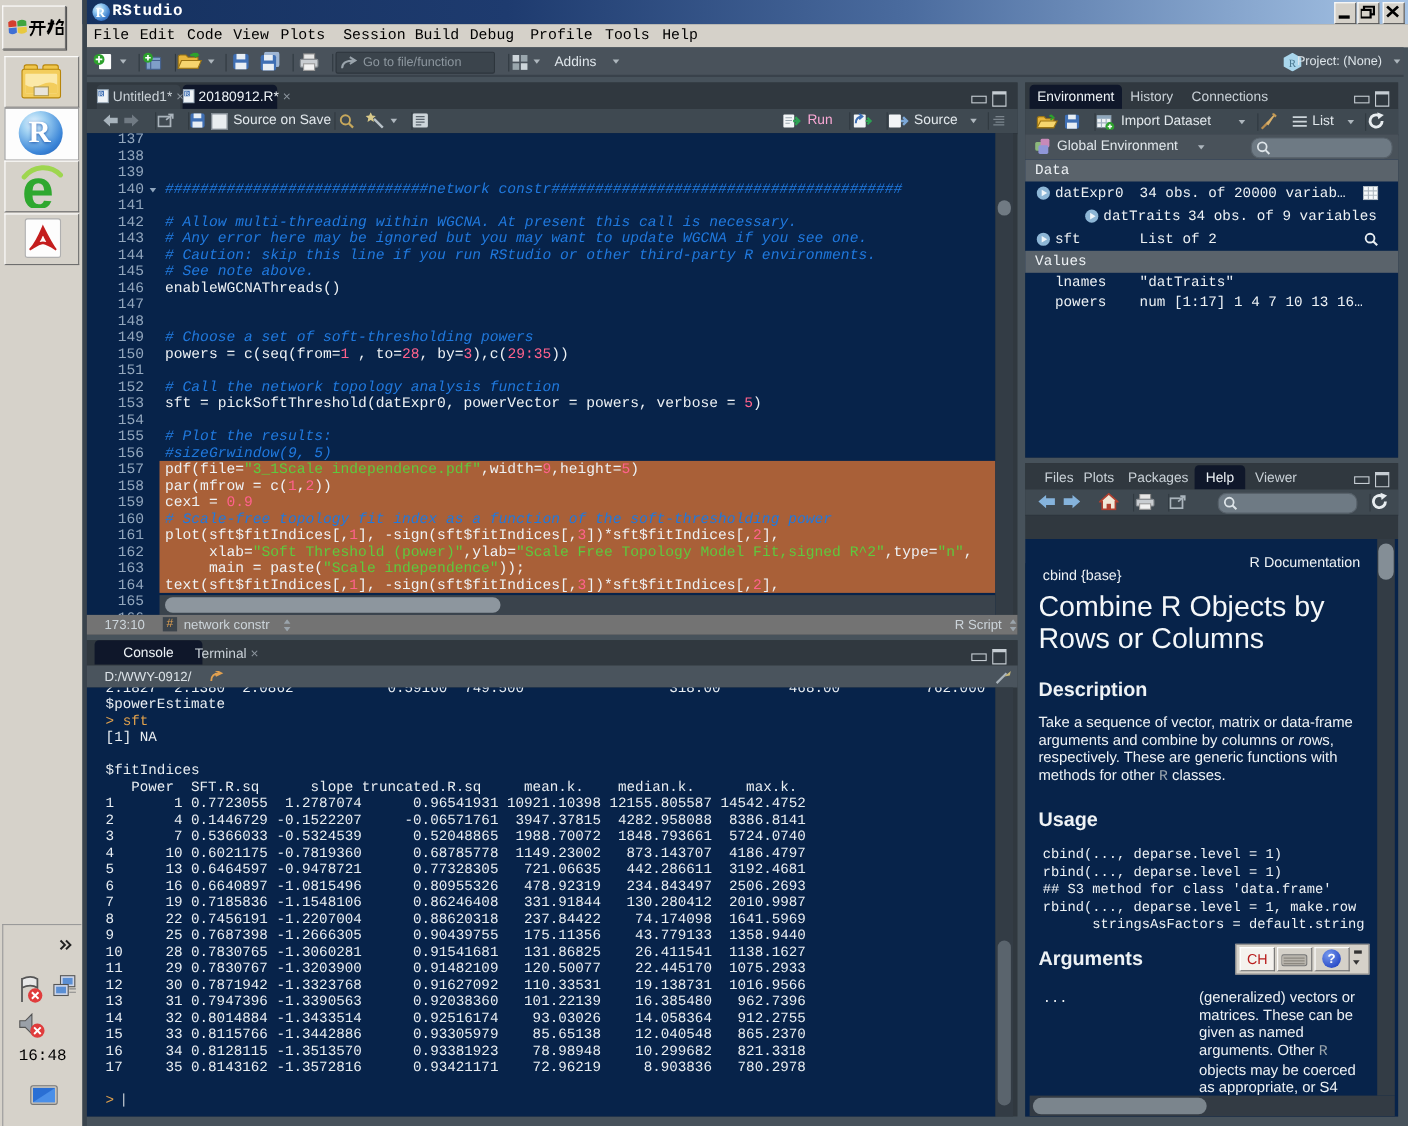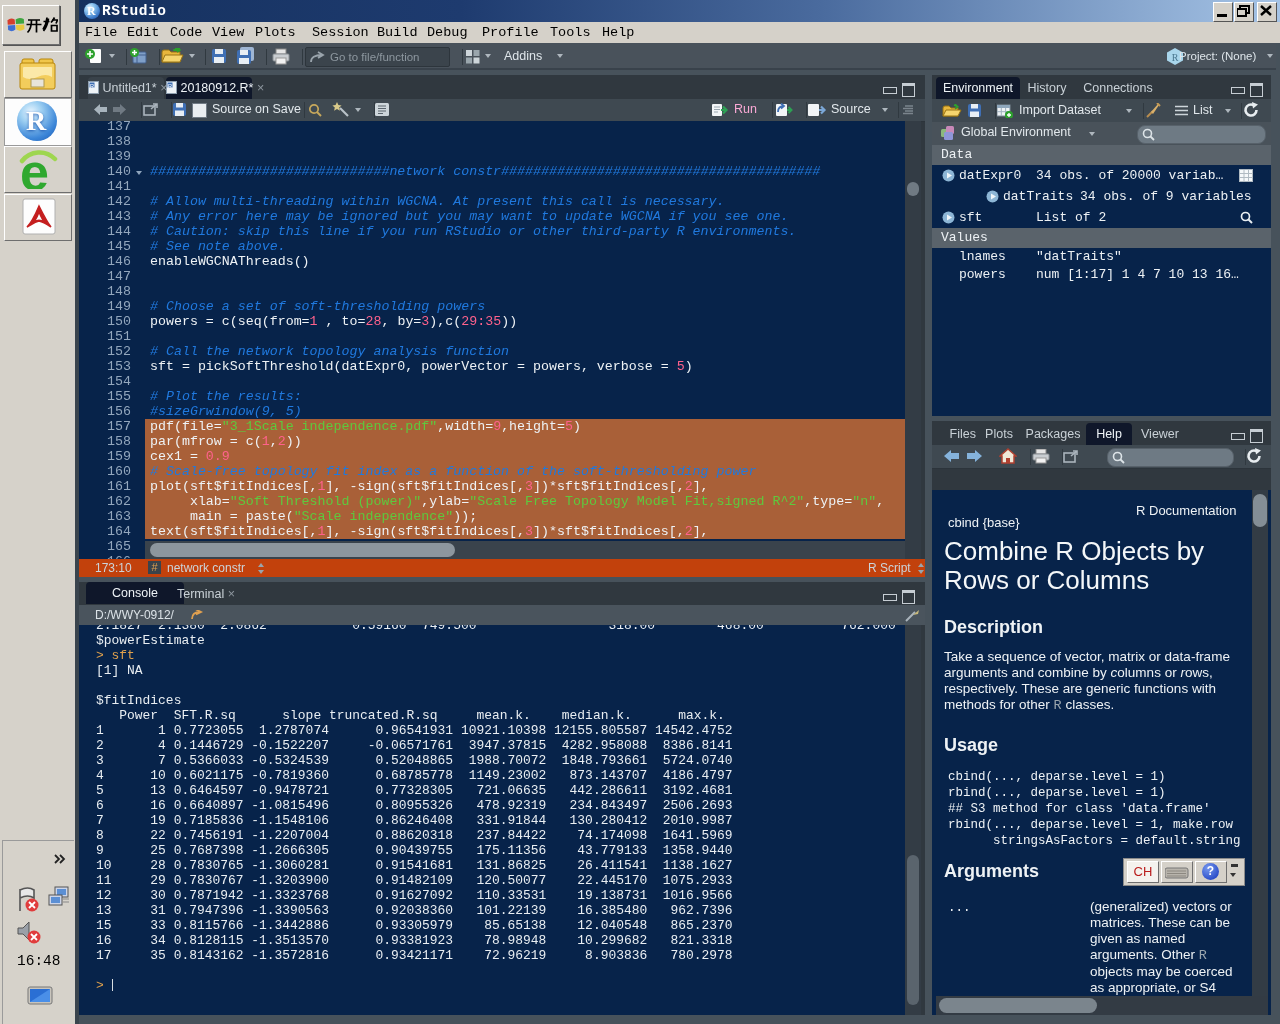--- a/index.html
+++ b/index.html
@@ -324,21 +324,21 @@
         <div class="row"><span class="ln">165</span></div>
         <div class="row"><span class="ln">166</span></div>
       </div>
       <div class="abs" style="left:57px;top:50px;width:0;height:0;border-left:3.5px solid transparent;border-right:3.5px solid transparent;border-top:4px solid #8fa5bd;"></div>
       <div class="abs" style="left:66px;top:420px;width:760px;height:18px;background:#3a434c;"></div>
       <div class="abs" style="left:71px;top:422px;width:305px;height:14px;background:#8d969e;border-radius:7px;"></div>
     </div>
     <div class="abs" style="left:826px;top:46px;width:16px;height:438px;background:#333c45;">
       <div class="abs" style="left:2px;top:61px;width:12px;height:14px;background:#707a83;border-radius:6px;"></div>
     </div>
-    <div class="abs" style="left:0;top:484px;width:846px;height:18px;background:#c2410c;color:#ccd4da;font-size:12px;line-height:18px;font-family:'Liberation Sans',sans-serif;">
+    <div class="abs" style="left:0;top:484px;width:846px;height:18px;background:#737373;color:#ccd4da;font-size:12px;line-height:18px;font-family:'Liberation Sans',sans-serif;">
       <span class="abs" style="left:16px;white-space:nowrap;">173:10</span>
       <span class="abs" style="left:69px;top:2px;width:13px;height:13px;background:#3b434b;color:#e0a050;font-size:11px;line-height:13px;text-align:center;">#</span>
       <span class="abs" style="left:88px;white-space:nowrap;">network constr</span>
       <svg class="abs" style="left:178px;top:4px" width="8" height="11">
           <path d="M4,0 l3,4 h-6 Z M4,11 l3,-4 h-6 Z" fill="#9aa4ac"></path>
         </svg>
       <span class="abs" style="left:789px;white-space:nowrap;">R Script</span>
       <svg class="abs" style="left:838px;top:4px" width="8" height="11">
           <path d="M4,0 l3,4 h-6 Z M4,11 l3,-4 h-6 Z" fill="#9aa4ac"></path>
         </svg>
@@ -378,20 +378,21 @@
         <div>4      10 0.6021175 -0.7819360      0.68785778  1149.23002   873.143707  4186.4797</div>
         <div>5      13 0.6464597 -0.9478721      0.77328305   721.06635   442.286611  3192.4681</div>
         <div>6      16 0.6640897 -1.0815496      0.80955326   478.92319   234.843497  2506.2693</div>
         <div>7      19 0.7185836 -1.1548106      0.86246408   331.91844   130.280412  2010.9987</div>
         <div>8      22 0.7456191 -1.2207004      0.88620318   237.84422    74.174098  1641.5969</div>
         <div>9      25 0.7687398 -1.2666305      0.90439755   175.11356    43.779133  1358.9440</div>
         <div>10     28 0.7830765 -1.3060281      0.91541681   131.86825    26.411541  1138.1627</div>
         <div>11     29 0.7830767 -1.3203900      0.91482109   120.50077    22.445170  1075.2933</div>
         <div>12     30 0.7871942 -1.3323768      0.91627092   110.33531    19.138731  1016.9566</div>
         <div>13     31 0.7947396 -1.3390563      0.92038360   101.22139    16.385480   962.7396</div>
+        <div>14     32 0.8014884 -1.3433514      0.92516174    93.03026    14.058364   912.2755</div>
         <div>15     33 0.8115766 -1.3442886      0.93305979    85.65138    12.040548   865.2370</div>
         <div>16     34 0.8128115 -1.3513570      0.93381923    78.98948    10.299682   821.3318</div>
         <div>17     35 0.8143162 -1.3572816      0.93421171    72.96219     8.903836   780.2978</div>
         <div>&nbsp;</div>
         <div><span style="color:#dfa04c">&gt; </span><span style="display:inline-block;width:1.5px;height:12px;background:#d8dee2;vertical-align:-2px;"></span></div>
       </div>
     </div>
     <div class="abs" style="left:826px;top:43px;width:16px;height:390px;background:#333c45;">
       <div class="abs" style="left:2px;top:230px;width:12px;height:150px;background:#5a646d;border-radius:6px;"></div>
     </div>

